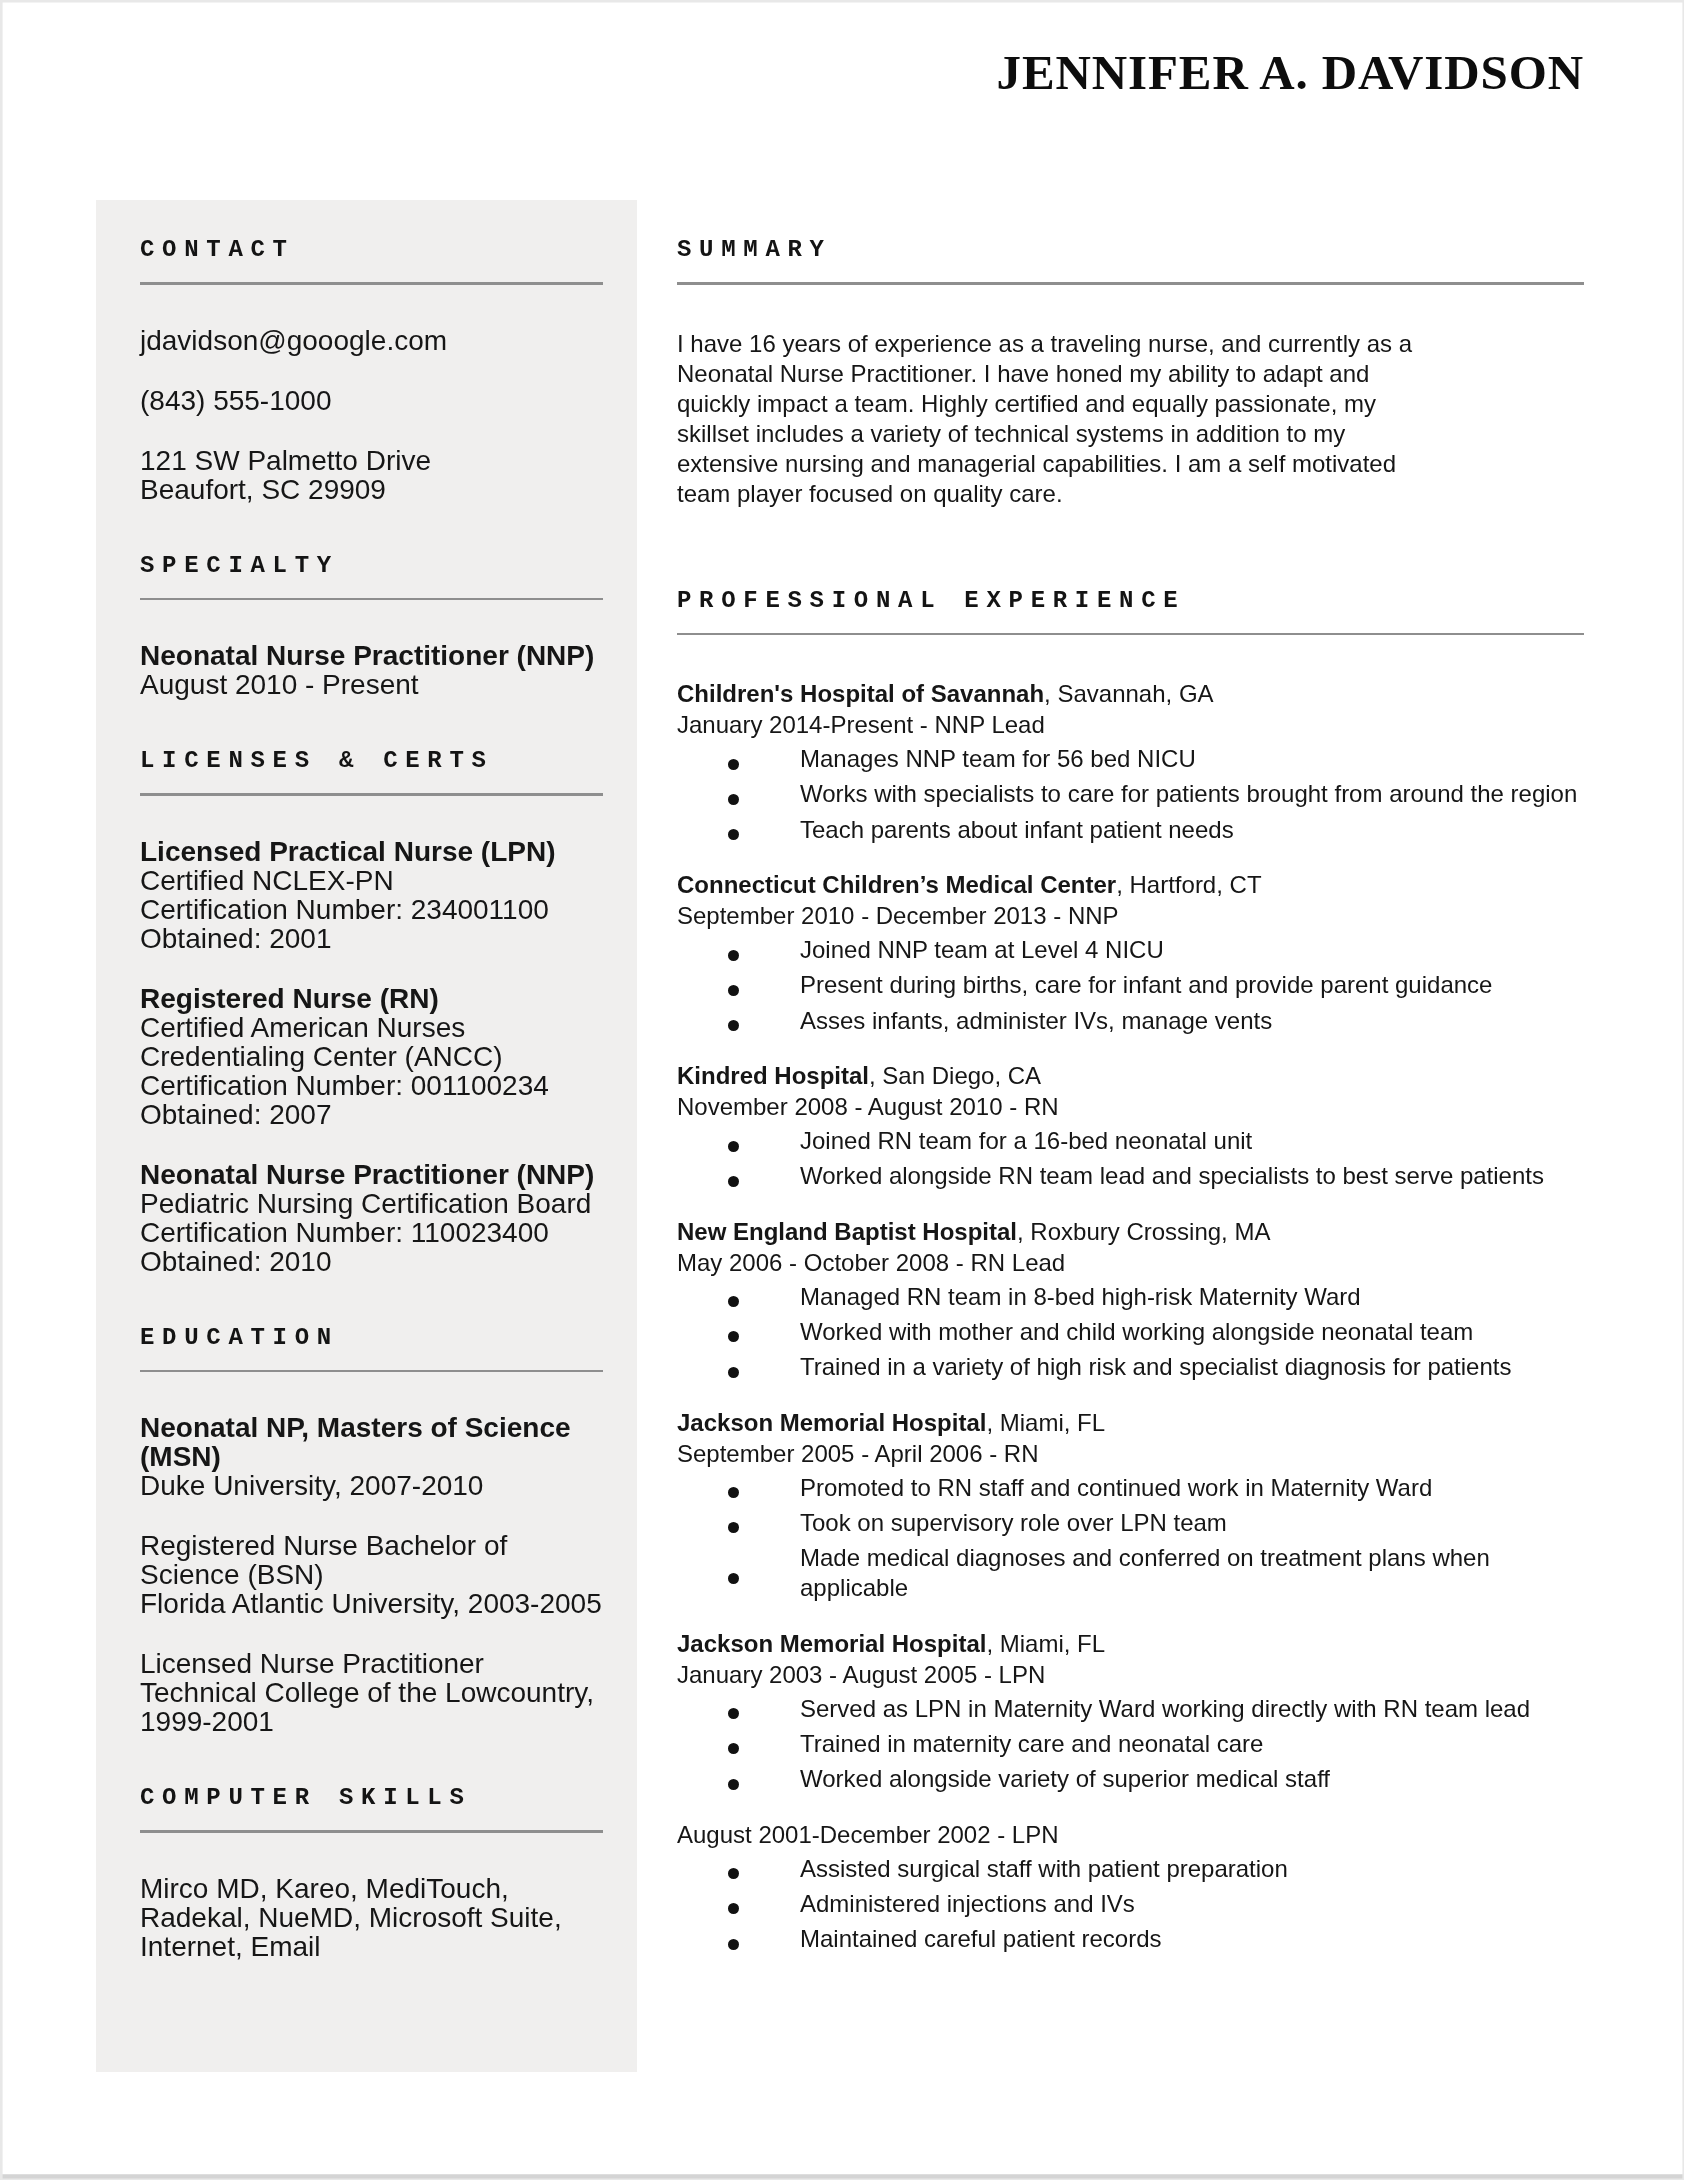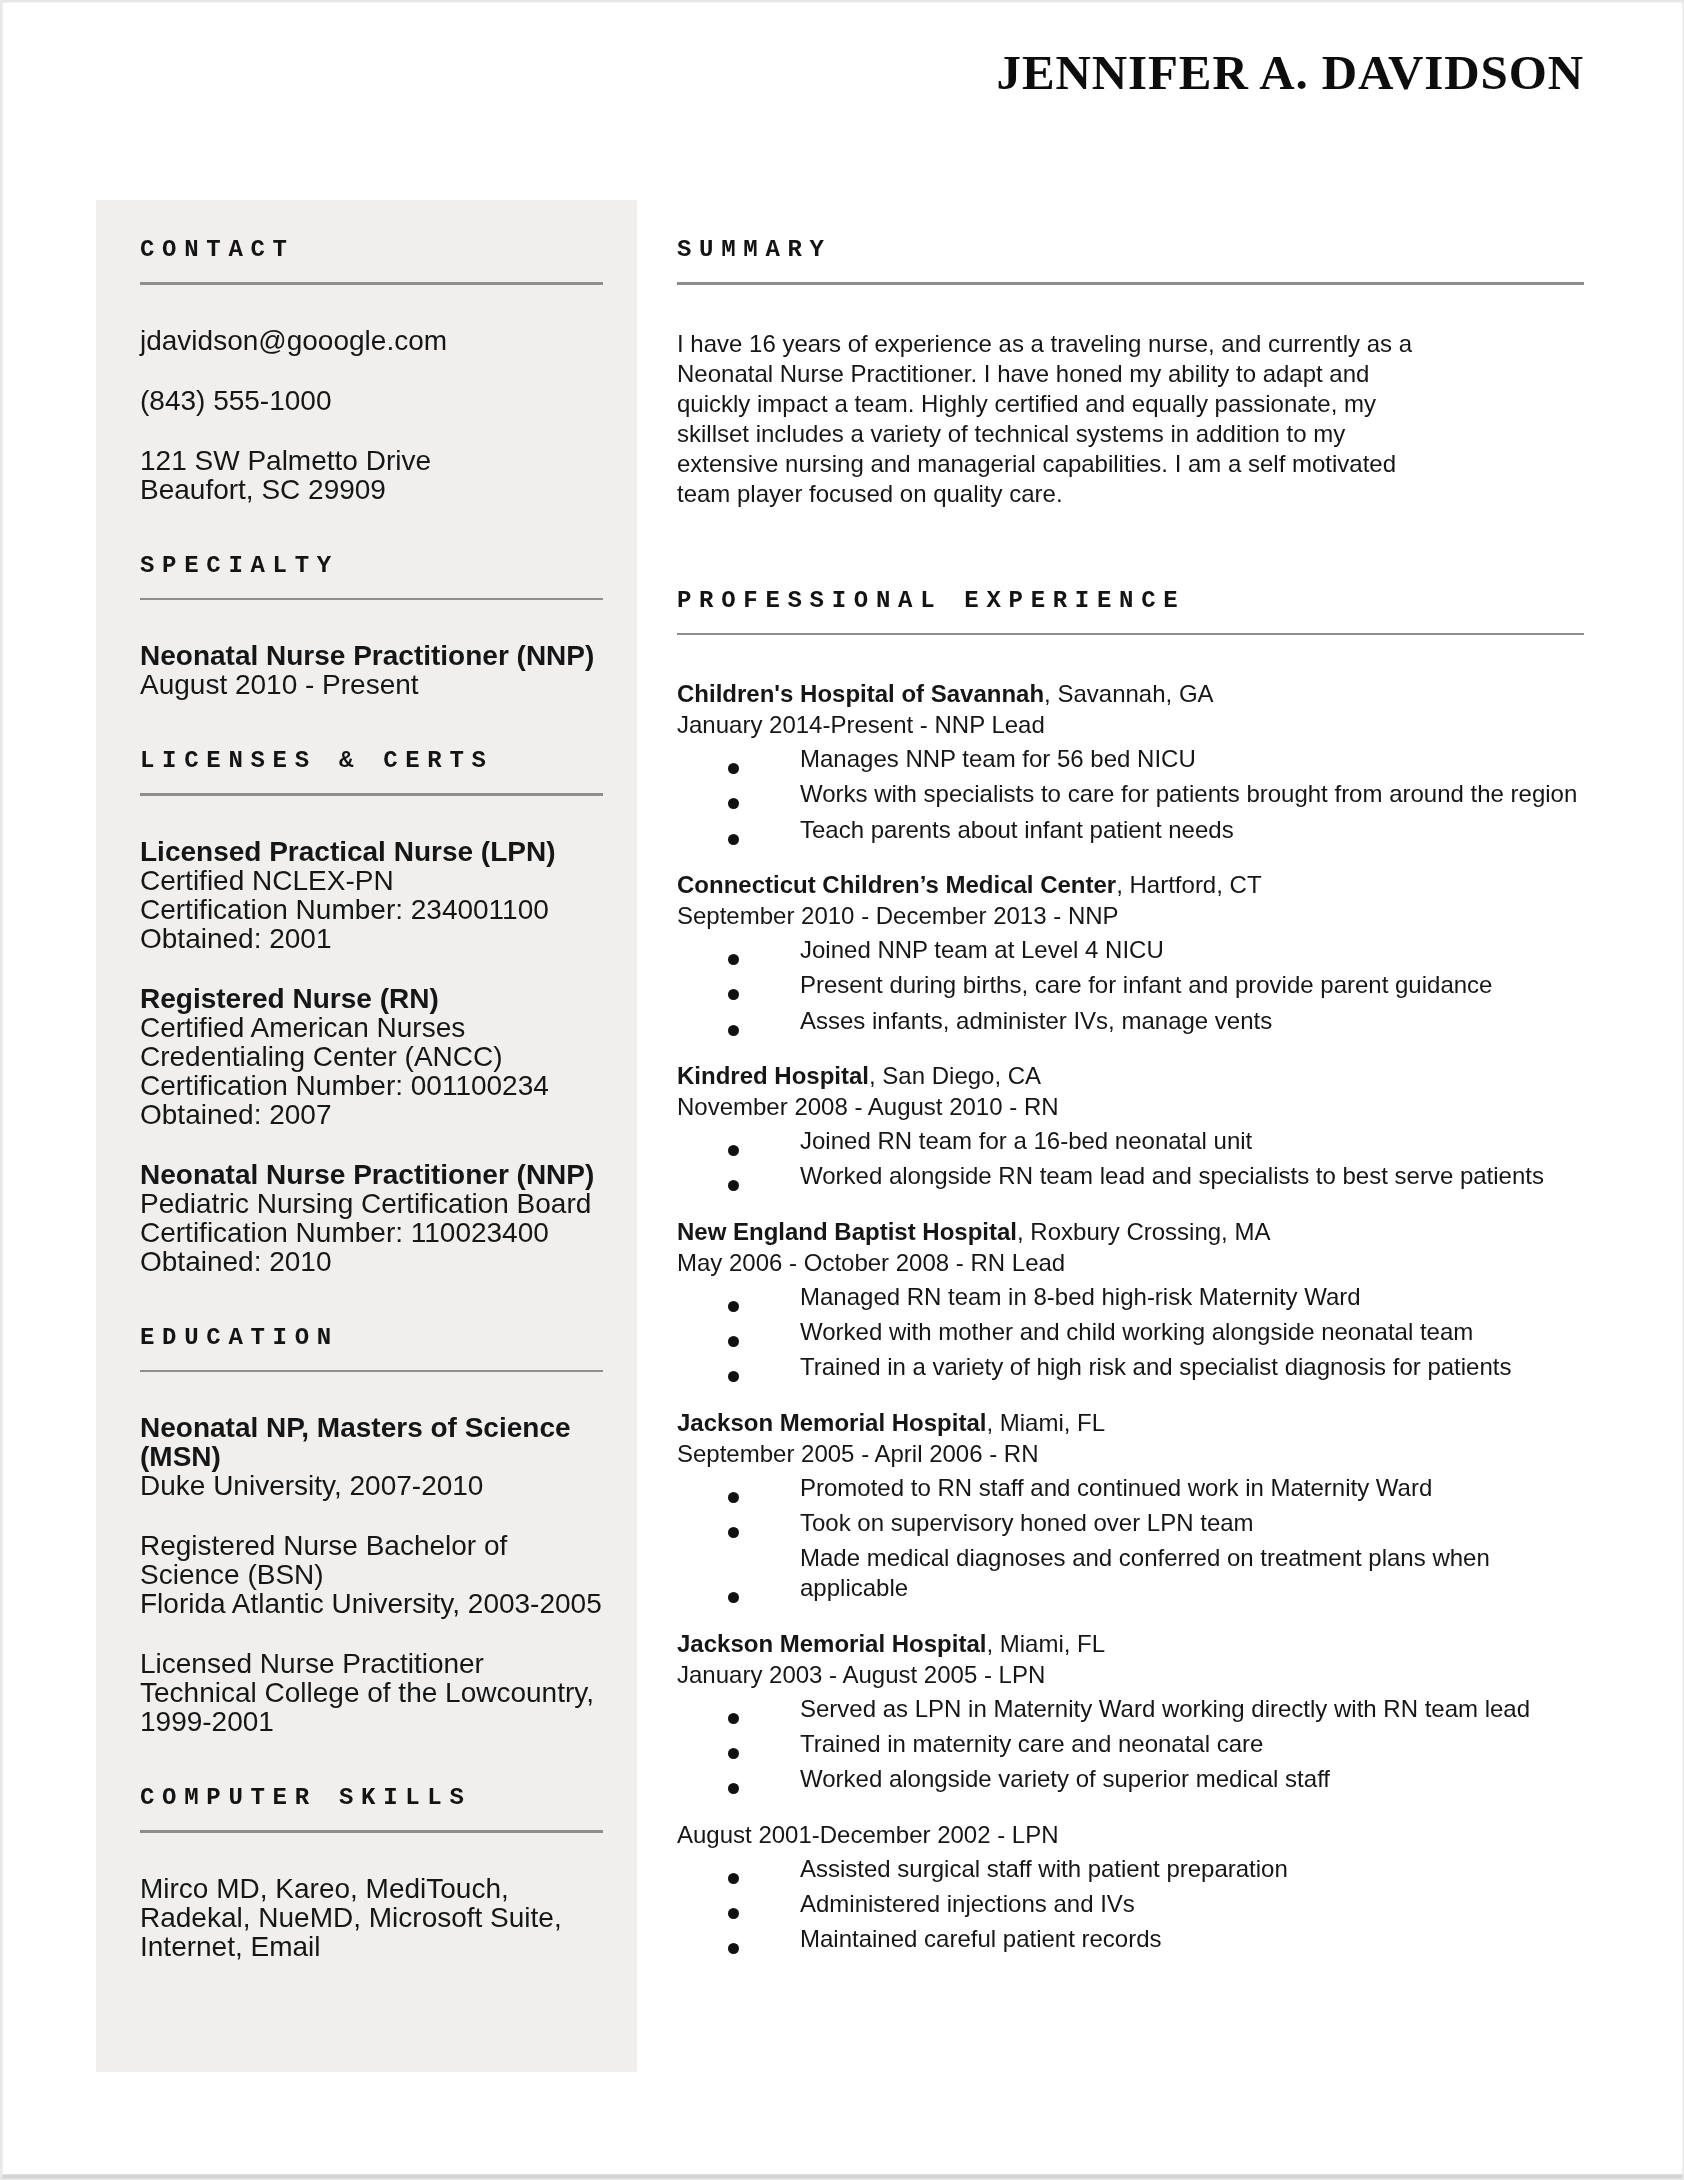--- a/index.html
+++ b/index.html
@@ -46,21 +46,21 @@
   .sidebar .block{font-size:28px;line-height:29px;margin-bottom:31px;}
   .sidebar .block:last-child{margin-bottom:0;}
   .b{font-weight:700;}
   .main-text{font-size:24px;line-height:30px;}
   .main .section + .section{margin-top:78px;}
   .job{margin-bottom:25.6px;}
   .job:last-child{margin-bottom:0;}
   .job-header{font-size:24px;line-height:30px;}
   .job-dates{font-size:24px;line-height:30px;margin-top:0.9px;}
   .bullets{margin-top:4.3px;}
-  .bullet{display:flex;align-items:flex-end;padding-left:51px;margin-bottom:5.1px;}
+  .bullet{display:flex;align-items:center;padding-left:51px;margin-bottom:5.1px;}
   .bullet:last-child{margin-bottom:0;}
   .dot{
     flex:0 0 auto;width:11px;height:11px;border-radius:50%;
     background:#111;margin-top:9.4px;
   }
   .bullet-text{margin-left:61px;font-size:24px;line-height:30px;}
 </style>
 </head>
 <body>
 
@@ -238,21 +238,21 @@
       <div class="job">
         <div class="job-header"><span class="b">Jackson Memorial Hospital</span><span>, Miami, FL</span></div>
         <div class="job-dates">September 2005 - April 2006 - RN</div>
         <div class="bullets">
           <div class="bullet">
               <span class="dot"></span>
               <span class="bullet-text">Promoted to RN staff and continued work in Maternity Ward</span>
             </div>
           <div class="bullet">
               <span class="dot"></span>
-              <span class="bullet-text">Took on supervisory honed over LPN team</span>
+              <span class="bullet-text">Took on supervisory role over LPN team</span>
             </div>
           <div class="bullet">
               <span class="dot"></span>
               <span class="bullet-text">Made medical diagnoses and conferred on treatment plans when applicable</span>
             </div>
         </div>
       </div>
 
       <div class="job">
         <div class="job-header"><span class="b">Jackson Memorial Hospital</span><span>, Miami, FL</span></div>

